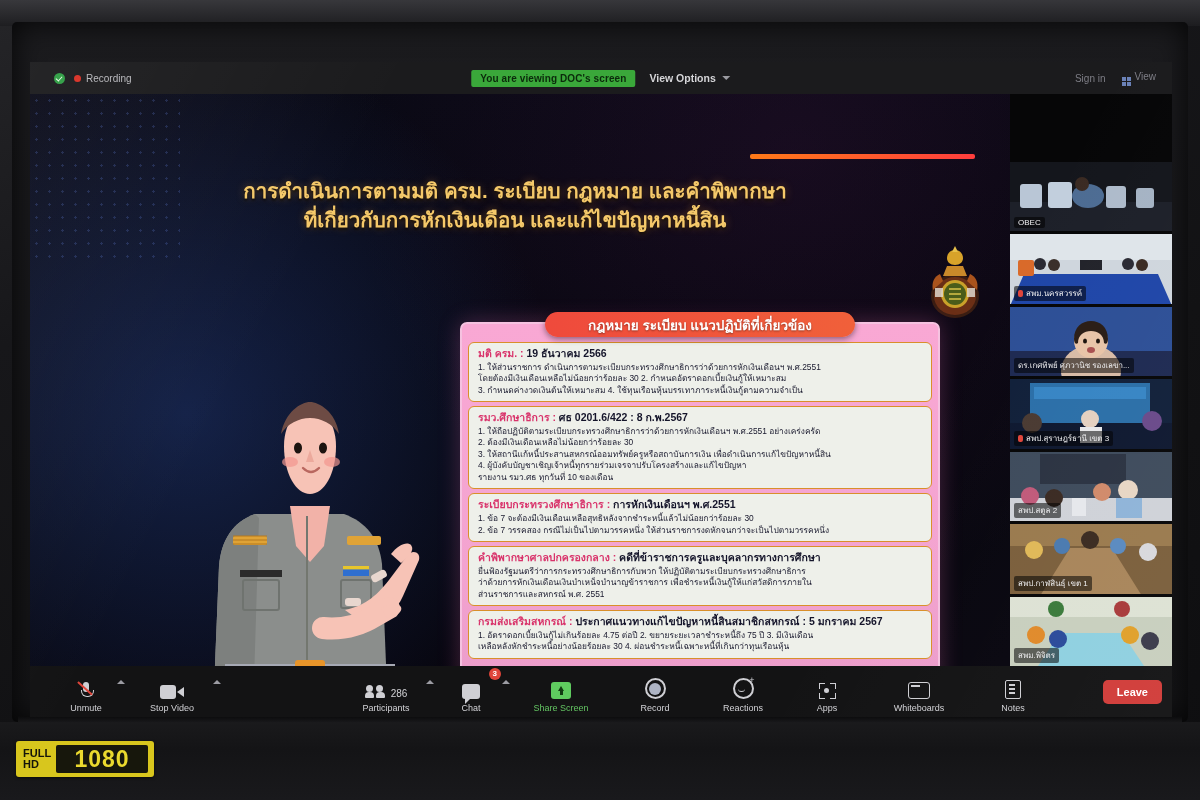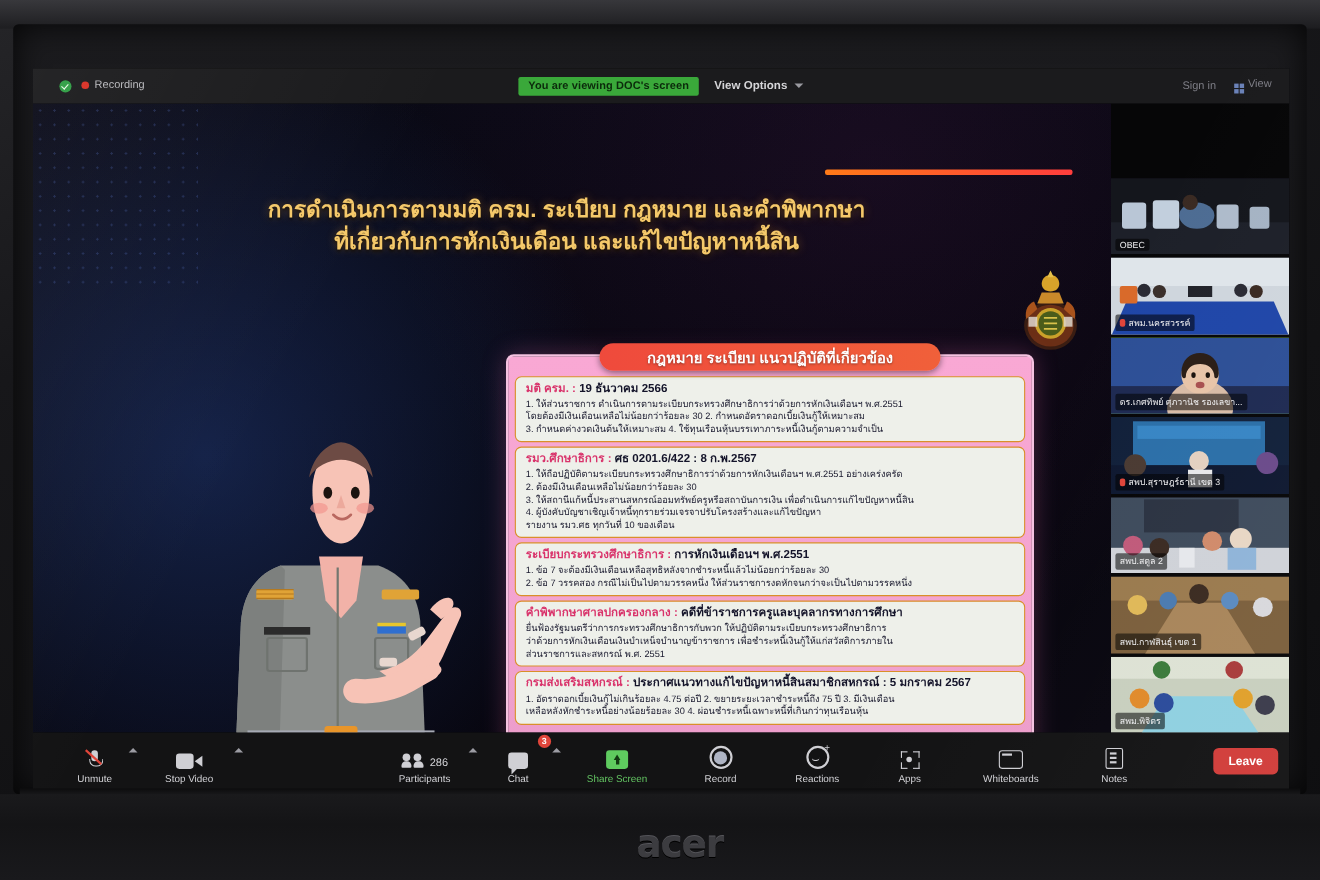--- a/index.html
+++ b/index.html
@@ -566,14 +566,20 @@
       <div class="spacer"></div>
 
       <div class="leave-btn">Leave</div>
     </div>
 
     <div class="screen-sheen"></div>
   </div>
 
   <div class="hinge"></div>
   <div class="palmrest"></div>
-  <div class="acer-logo">acer</div>
+  <div class="hd-sticker">
+    <div class="hd-left">
+      <div>FULL</div>
+      <div>HD</div>
+    </div>
+    <div class="hd-right">1080</div>
+  </div>
 </div>
 
 </body></html>

